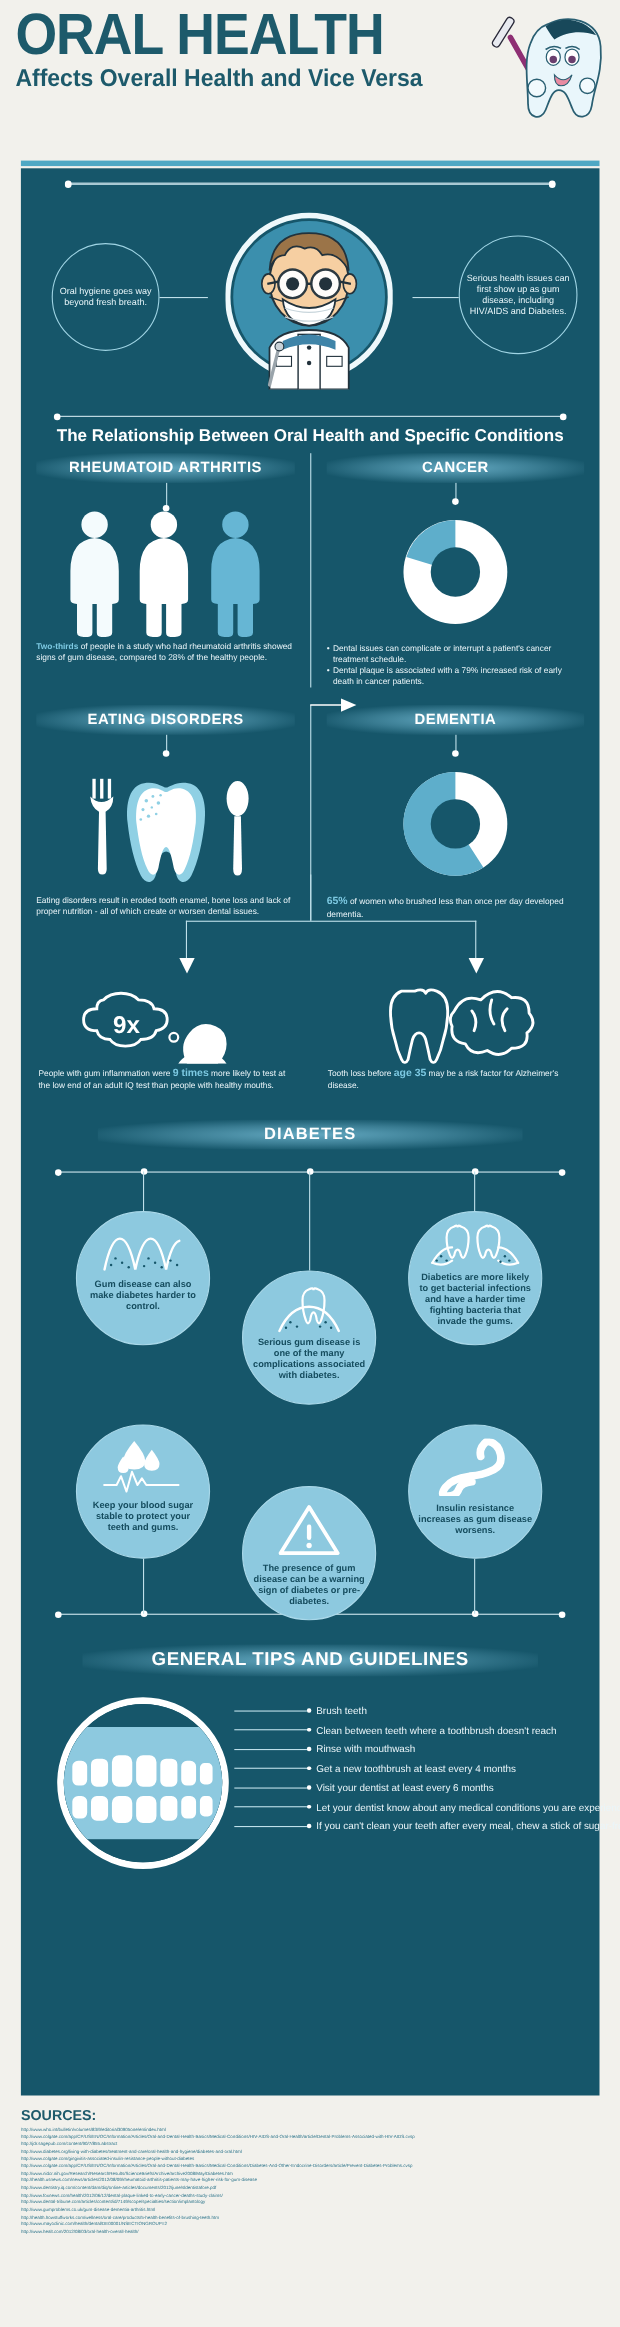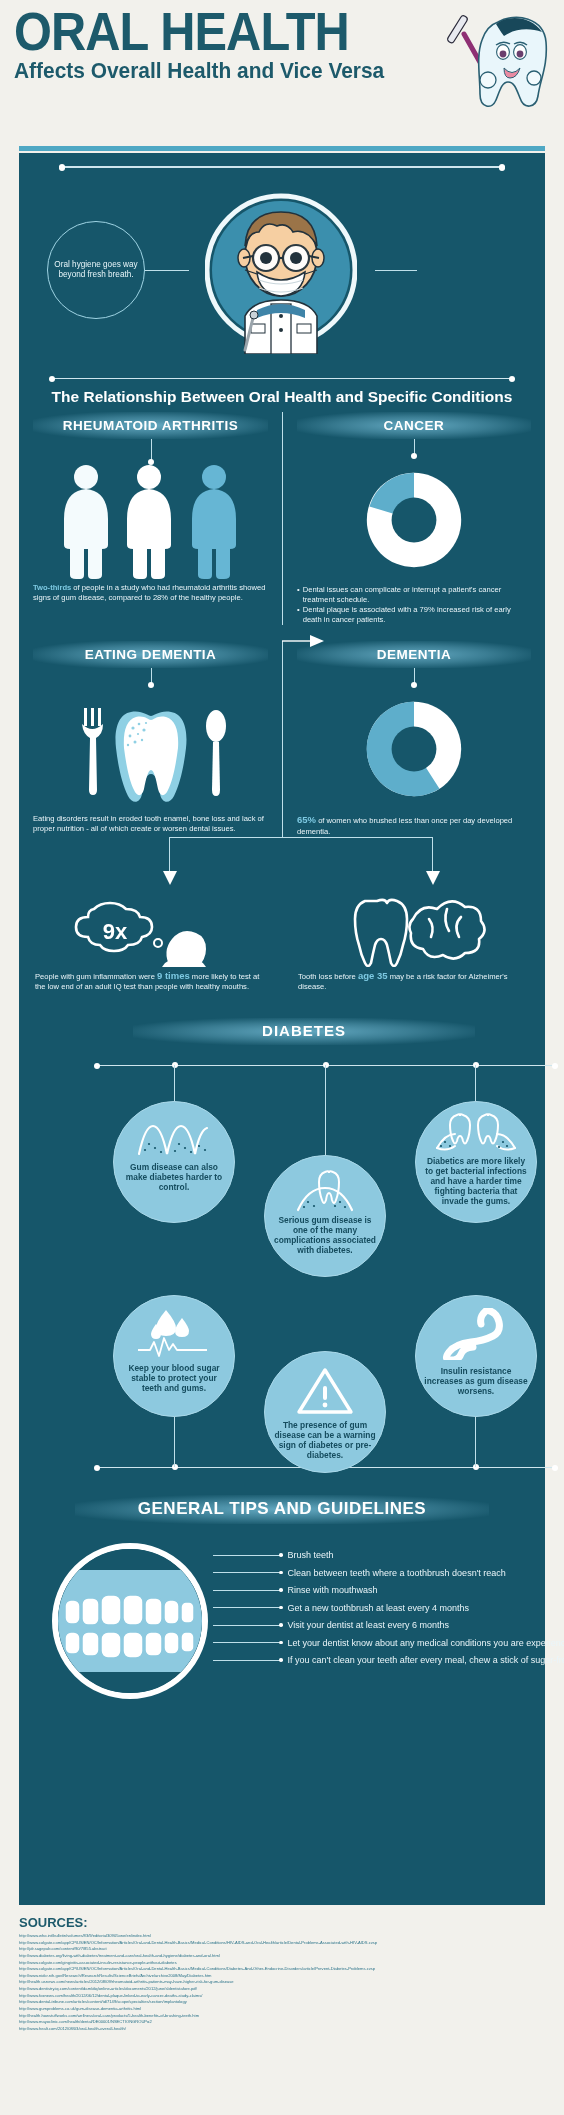--- a/index.html
+++ b/index.html
@@ -163,20 +163,21 @@
 
     <div style="position:relative;padding-top:13px;">
       <div class="hr-dot" style="width:440px;"></div>
       <div class="hr-dot" style="width:440px;"></div>
 
       <div style="position:relative;height:200px;margin-top:8px;">
 
         <div class="bubble" style="position:absolute;left:28px;top:45px;width:98px;height:98px;">Oral hygiene goes way beyond fresh breath.</div>
         <div class="connector" style="left:126px;top:94px;width:44px;height:1px;"></div>
 
+        <div class="bubble" style="position:absolute;right:20px;top:38px;width:108px;height:108px;">Serious health issues can first show up as gum disease, including HIV/AIDS and Diabetes.</div>
         <div class="connector" style="right:128px;top:94px;width:42px;height:1px;"></div>
 
         <svg style="position:absolute;left:186px;top:8px;" width="152" height="170" viewBox="0 0 152 170">
           <circle cx="76" cy="86" r="74" fill="none" stroke="#eef8fb" stroke-width="5"></circle>
           <circle cx="76" cy="86" r="69" fill="#3b8fad"></circle>
 
           <path d="M40 170 L40 132 q8 -16 36 -16 q28 0 36 16 L112 170 Z" fill="#ffffff" stroke="#22323c" stroke-width="1.6"></path>
           <rect x="66" y="120" width="20" height="50" fill="#fff" stroke="#22323c" stroke-width="1.3"></rect>
           <circle cx="76" cy="132" r="2" fill="#22323c"></circle>
           <circle cx="76" cy="146" r="2" fill="#22323c"></circle>
@@ -268,21 +269,21 @@
                 <span>Dental plaque is associated with a 79% increased risk of early death in cancer patients.</span>
               </div>
           </div>
         </div>
       </div>
 
       <div style="position:relative;display:flex;margin-top:16px;">
 
         <div style="width:50%;position:relative;padding:0 14px;">
           <div class="band">
-            <span style="font-size:13.5px">EATING DEMENTIA</span>
+            <span style="font-size:13.5px">EATING DISORDERS</span>
           </div>
           <div style="position:relative;height:22px;">
             <div class="connector" style="left:50%;top:0;width:1px;height:16px;"></div>
             <div class="knob" style="left:calc(50% - 3px);top:14px;"></div>
           </div>
           <svg width="190" height="120" viewBox="0 0 190 120" style="display:block;margin:0 auto;">
 
             <g fill="#ffffff">
               <rect x="28" y="18" width="3" height="18"></rect>
                 <rect x="35" y="18" width="3" height="18"></rect>
@@ -374,21 +375,21 @@
               <path d="M100 24 q6 8 2 18 M118 14 q-4 12 2 22 M132 22 q-8 8 -2 20"></path>
             </g>
           </svg>
           <div class="caption" style="margin-top:3px;">
             <span>Tooth loss before </span><span class="hl-lg">age 35</span><span> may be a risk factor for Alzheimer's disease.</span>
           </div>
         </div>
       </div>
     </div>
 
-    <div style="position:relative;margin-top:26px;padding-left:44px;">
+    <div style="position:relative;margin-top:26px;">
       <div class="band" style="margin:0 70px;">
         <span style="font-size:15px;letter-spacing:1px;">DIABETES</span>
       </div>
 
       <div style="position:relative;height:420px;margin-top:12px;">
 
         <div class="hr-dot" style="width:458px;position:absolute;left:34px;top:8px;"></div>
         <div class="knob" style="left:109px;top:5px;"></div>
         <div class="knob" style="left:260px;top:5px;"></div>
         <div class="knob" style="left:410px;top:5px;"></div>

